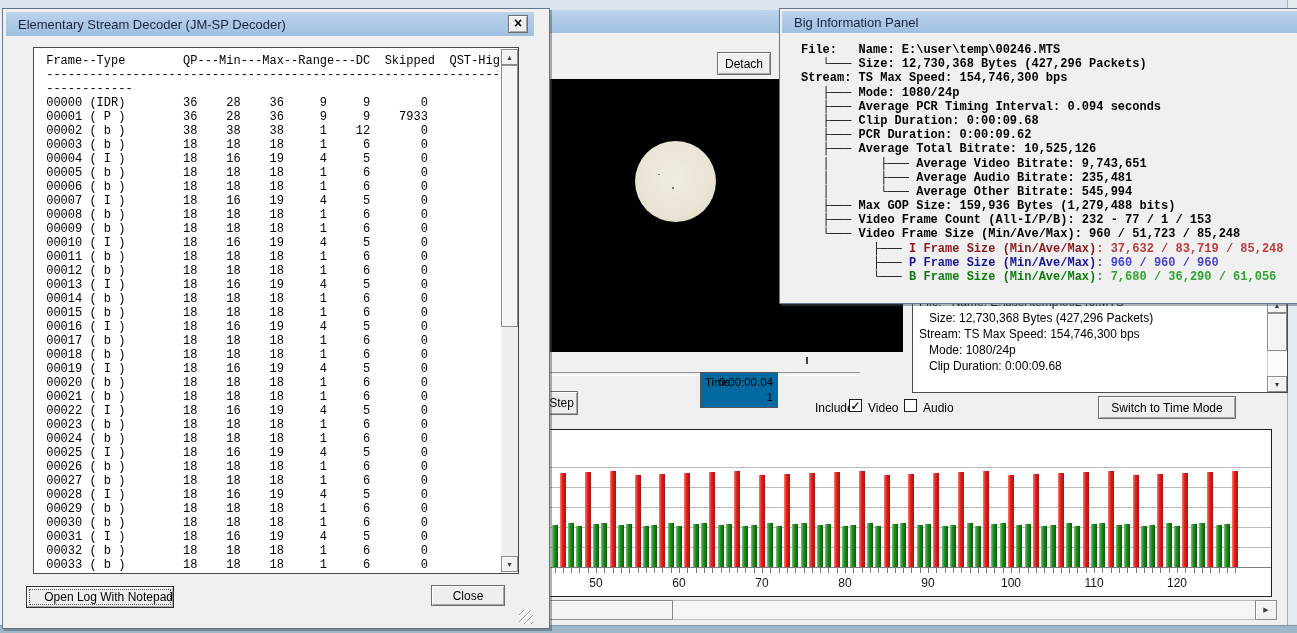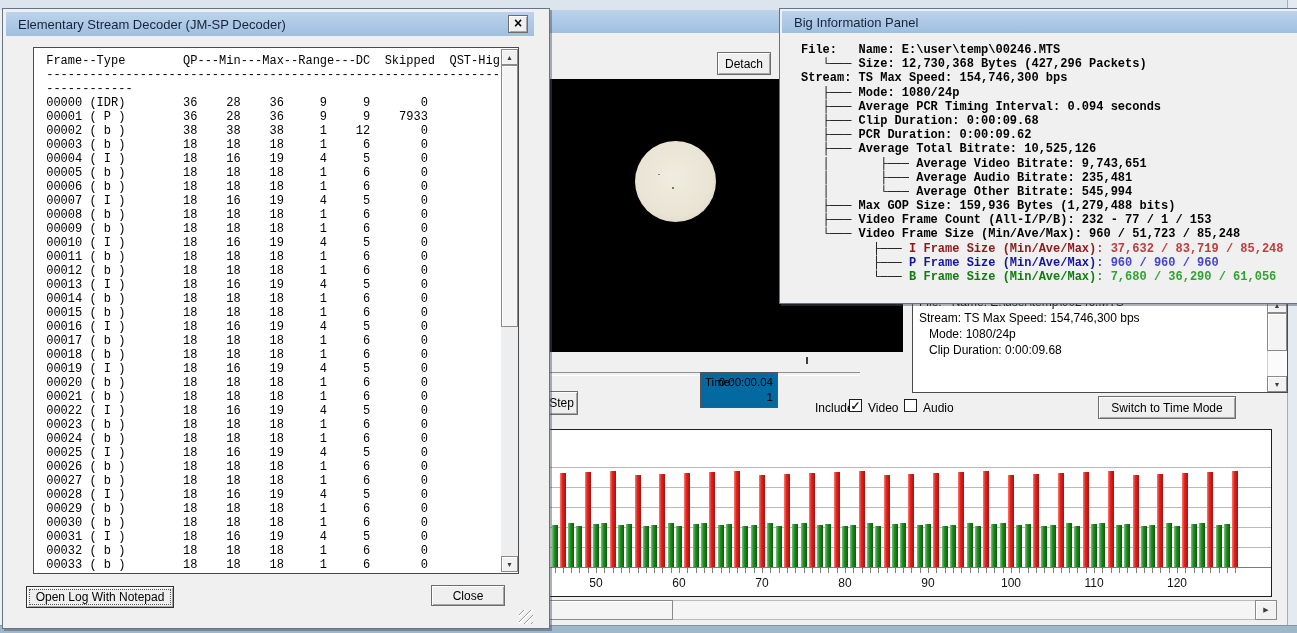--- a/index.html
+++ b/index.html
@@ -66,20 +66,21 @@
   <div class="abs" style="left:700px;top:372px;width:78px;height:36px;border:1px solid #545456;box-sizing:border-box;background:#0369a1;font-size:11.5px;">
     <span class="abs" style="left:4px;top:3px;">Time:</span>
     <span class="abs" style="right:4px;top:3px;">0:00:00.04</span>
     <span class="abs" style="left:4px;top:18px;margin-top:45px;">Frame:</span>
     <span class="abs" style="right:4px;top:18px;">1</span>
   </div>
 
   <div class="abs sunken" style="left:912px;top:296px;width:376px;height:97px;overflow:hidden;z-index:5;">
     <div id="stream-info-lines" style="position:absolute;left:6px;top:-3px;">
         <div class="il">File:   Name: E:\user\temp\00246.MTS</div>
+        <div class="il">   Size: 12,730,368 Bytes (427,296 Packets)</div>
         <div class="il">Stream: TS Max Speed: 154,746,300 bps</div>
         <div class="il">   Mode: 1080/24p</div>
         <div class="il">   Clip Duration: 0:00:09.68</div>
       </div>
     <div class="abs sb-btn" style="left:354px;top:0;width:20px;height:16px;">▲</div>
     <div class="abs sb-track" style="left:354px;top:16px;width:20px;height:63px;background:#fbfbfb;border-left:1px solid #d0d0d0;"></div>
     <div class="abs sb-thumb" style="left:354px;top:16px;width:20px;height:38px;"></div>
     <div class="abs sb-btn" style="left:354px;top:79px;width:20px;height:16px;">▼</div>
   </div>
 
@@ -335,21 +336,21 @@
  00030 ( b )        18    18    18     1     6       0
  00031 ( I )        18    16    19     4     5       0
  00032 ( b )        18    18    18     1     6       0
  00033 ( b )        18    18    18     1     6       0</pre>
       <div class="abs sb-btn" style="left:467px;top:1px;width:17px;height:16px;">▲</div>
       <div class="abs sb-track" style="left:467px;top:17px;width:17px;height:491px;"></div>
       <div class="abs sb-thumb" style="left:467px;top:17px;width:17px;height:262px;"></div>
       <div class="abs sb-btn" style="left:467px;top:508px;width:17px;height:16px;">▼</div>
     </div>
 
-    <div class="abs btn btn-default" style="left:23px;top:577px;width:148px;height:22px;">
+    <div class="abs btn btn-default" style="left:23px;top:577px;width:148px;height:22px;justify-content:flex-end;">
       <span>Open Log With Notepad</span>
     </div>
     <div class="abs btn" style="left:428px;top:576px;width:74px;height:21px;">
       <span>Close</span>
     </div>
     <div class="abs grip" style="left:516px;top:601px;width:14px;height:14px;"></div>
   </div>
 
 </div>
 

